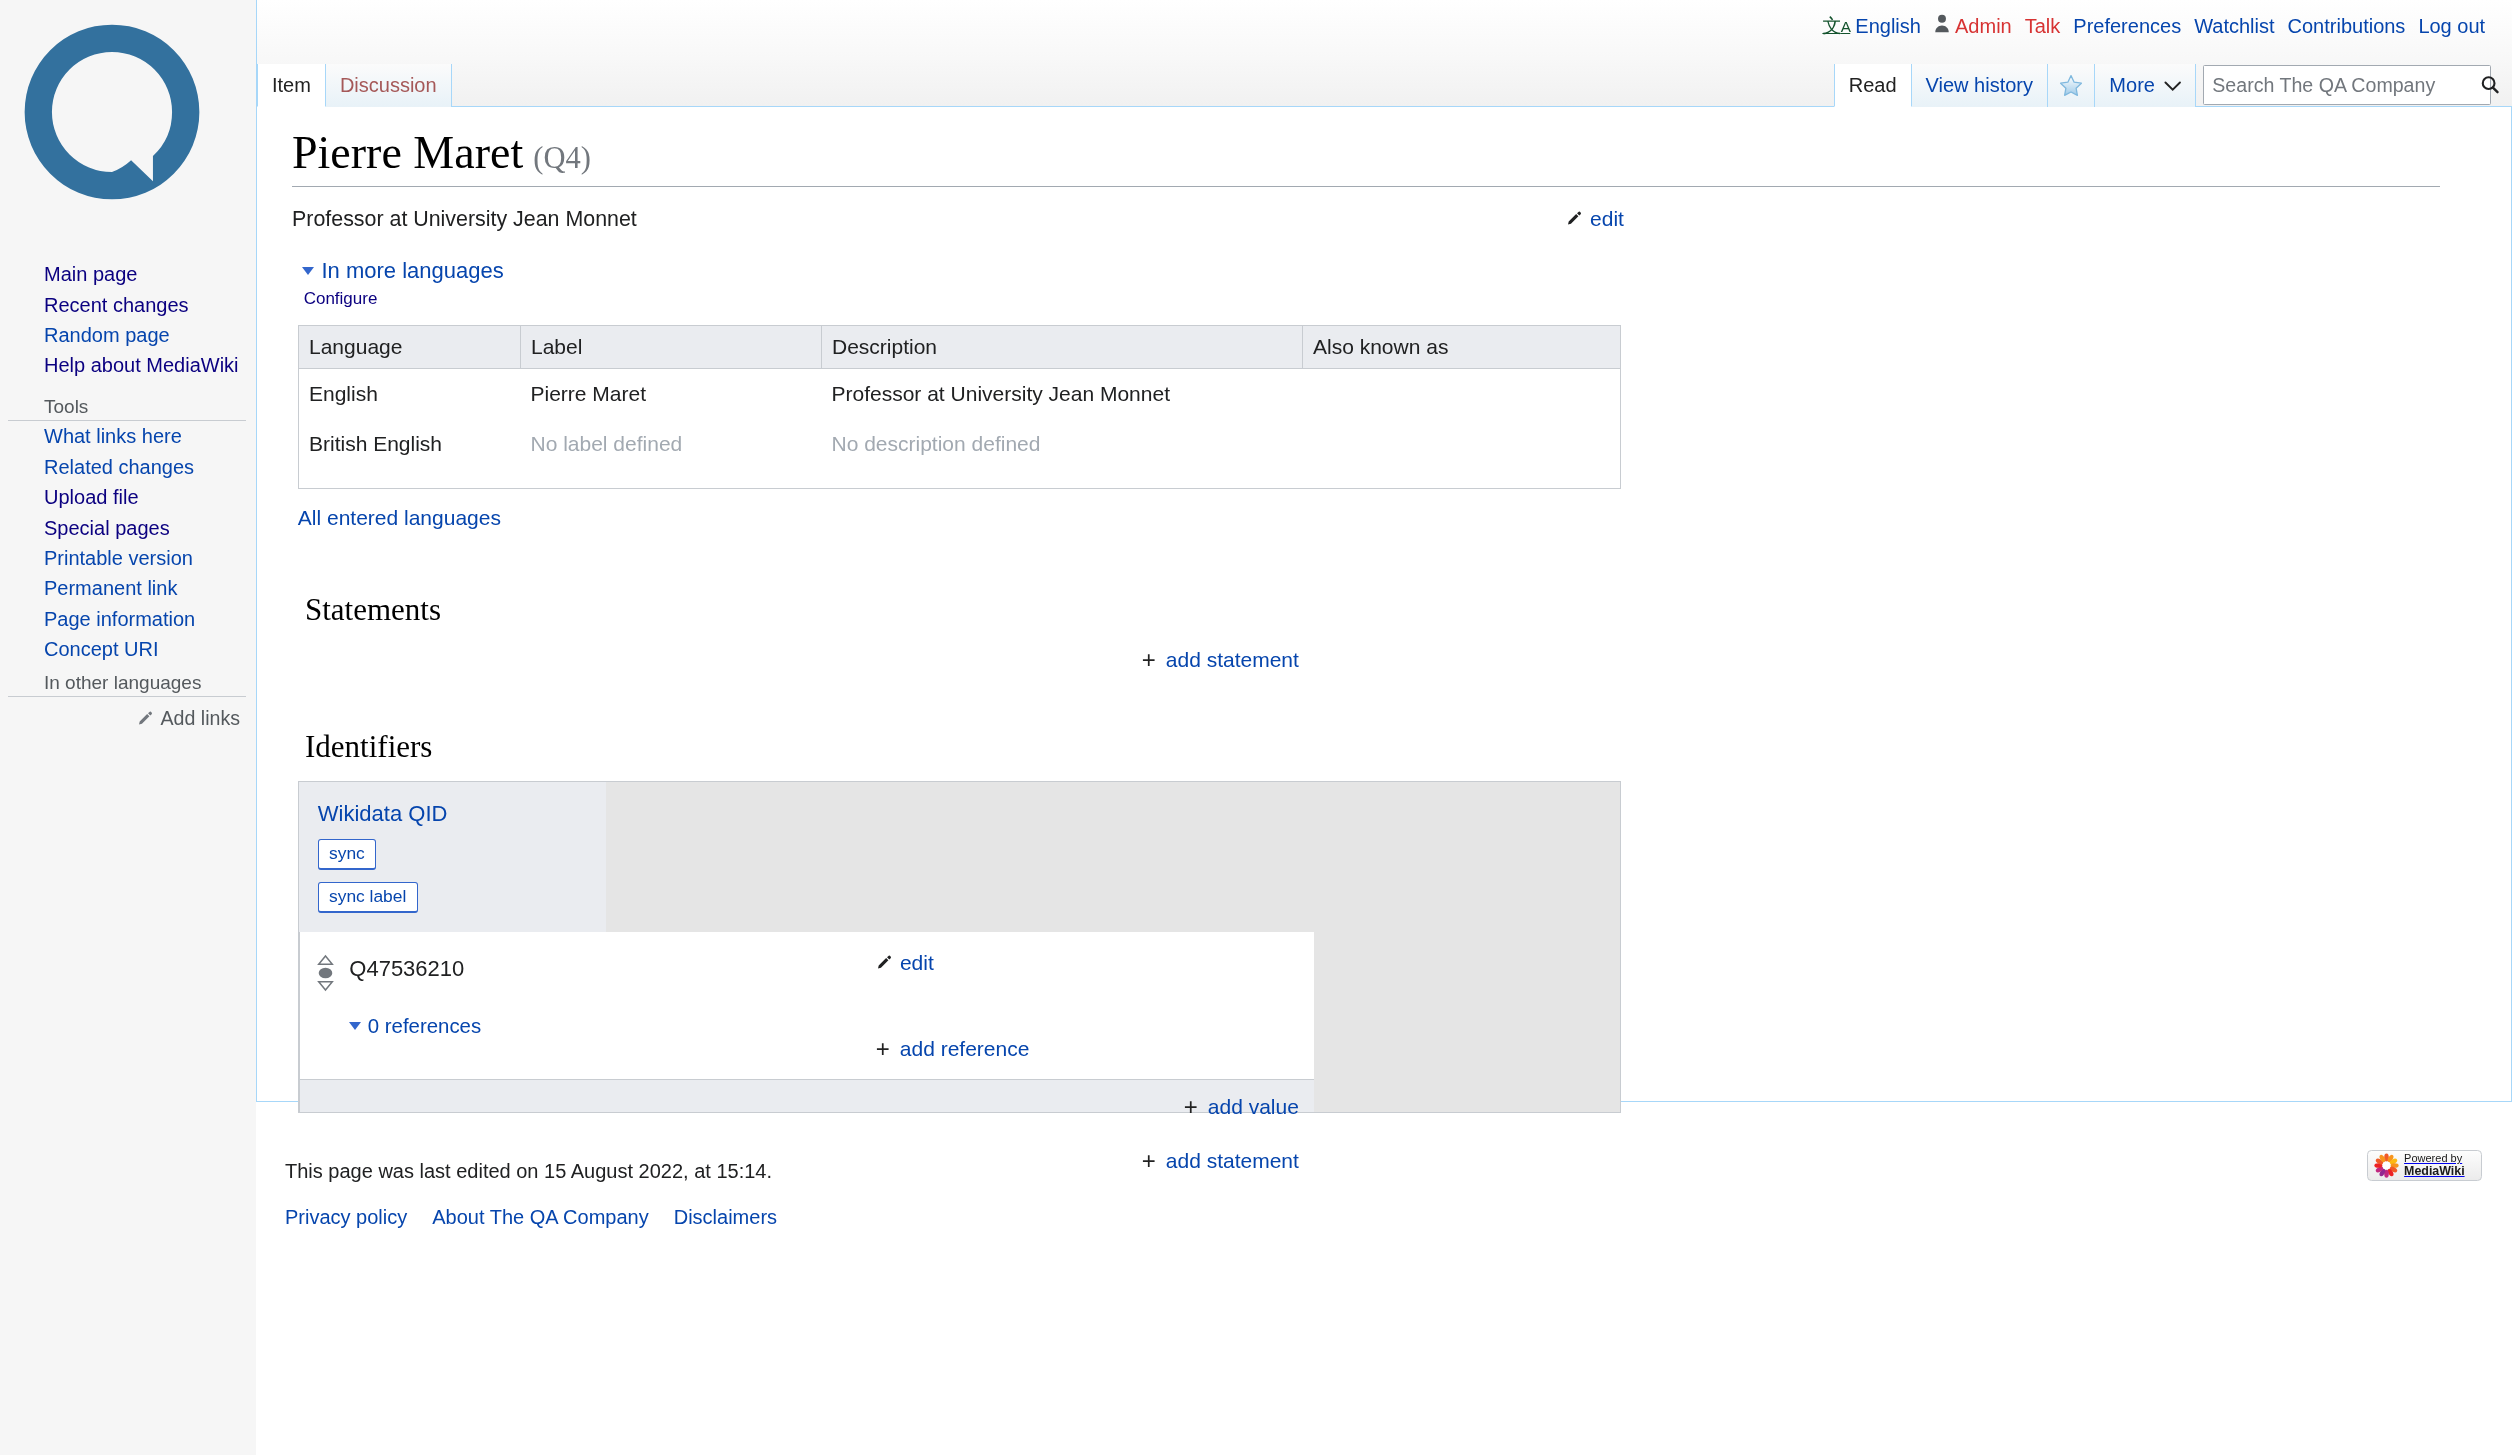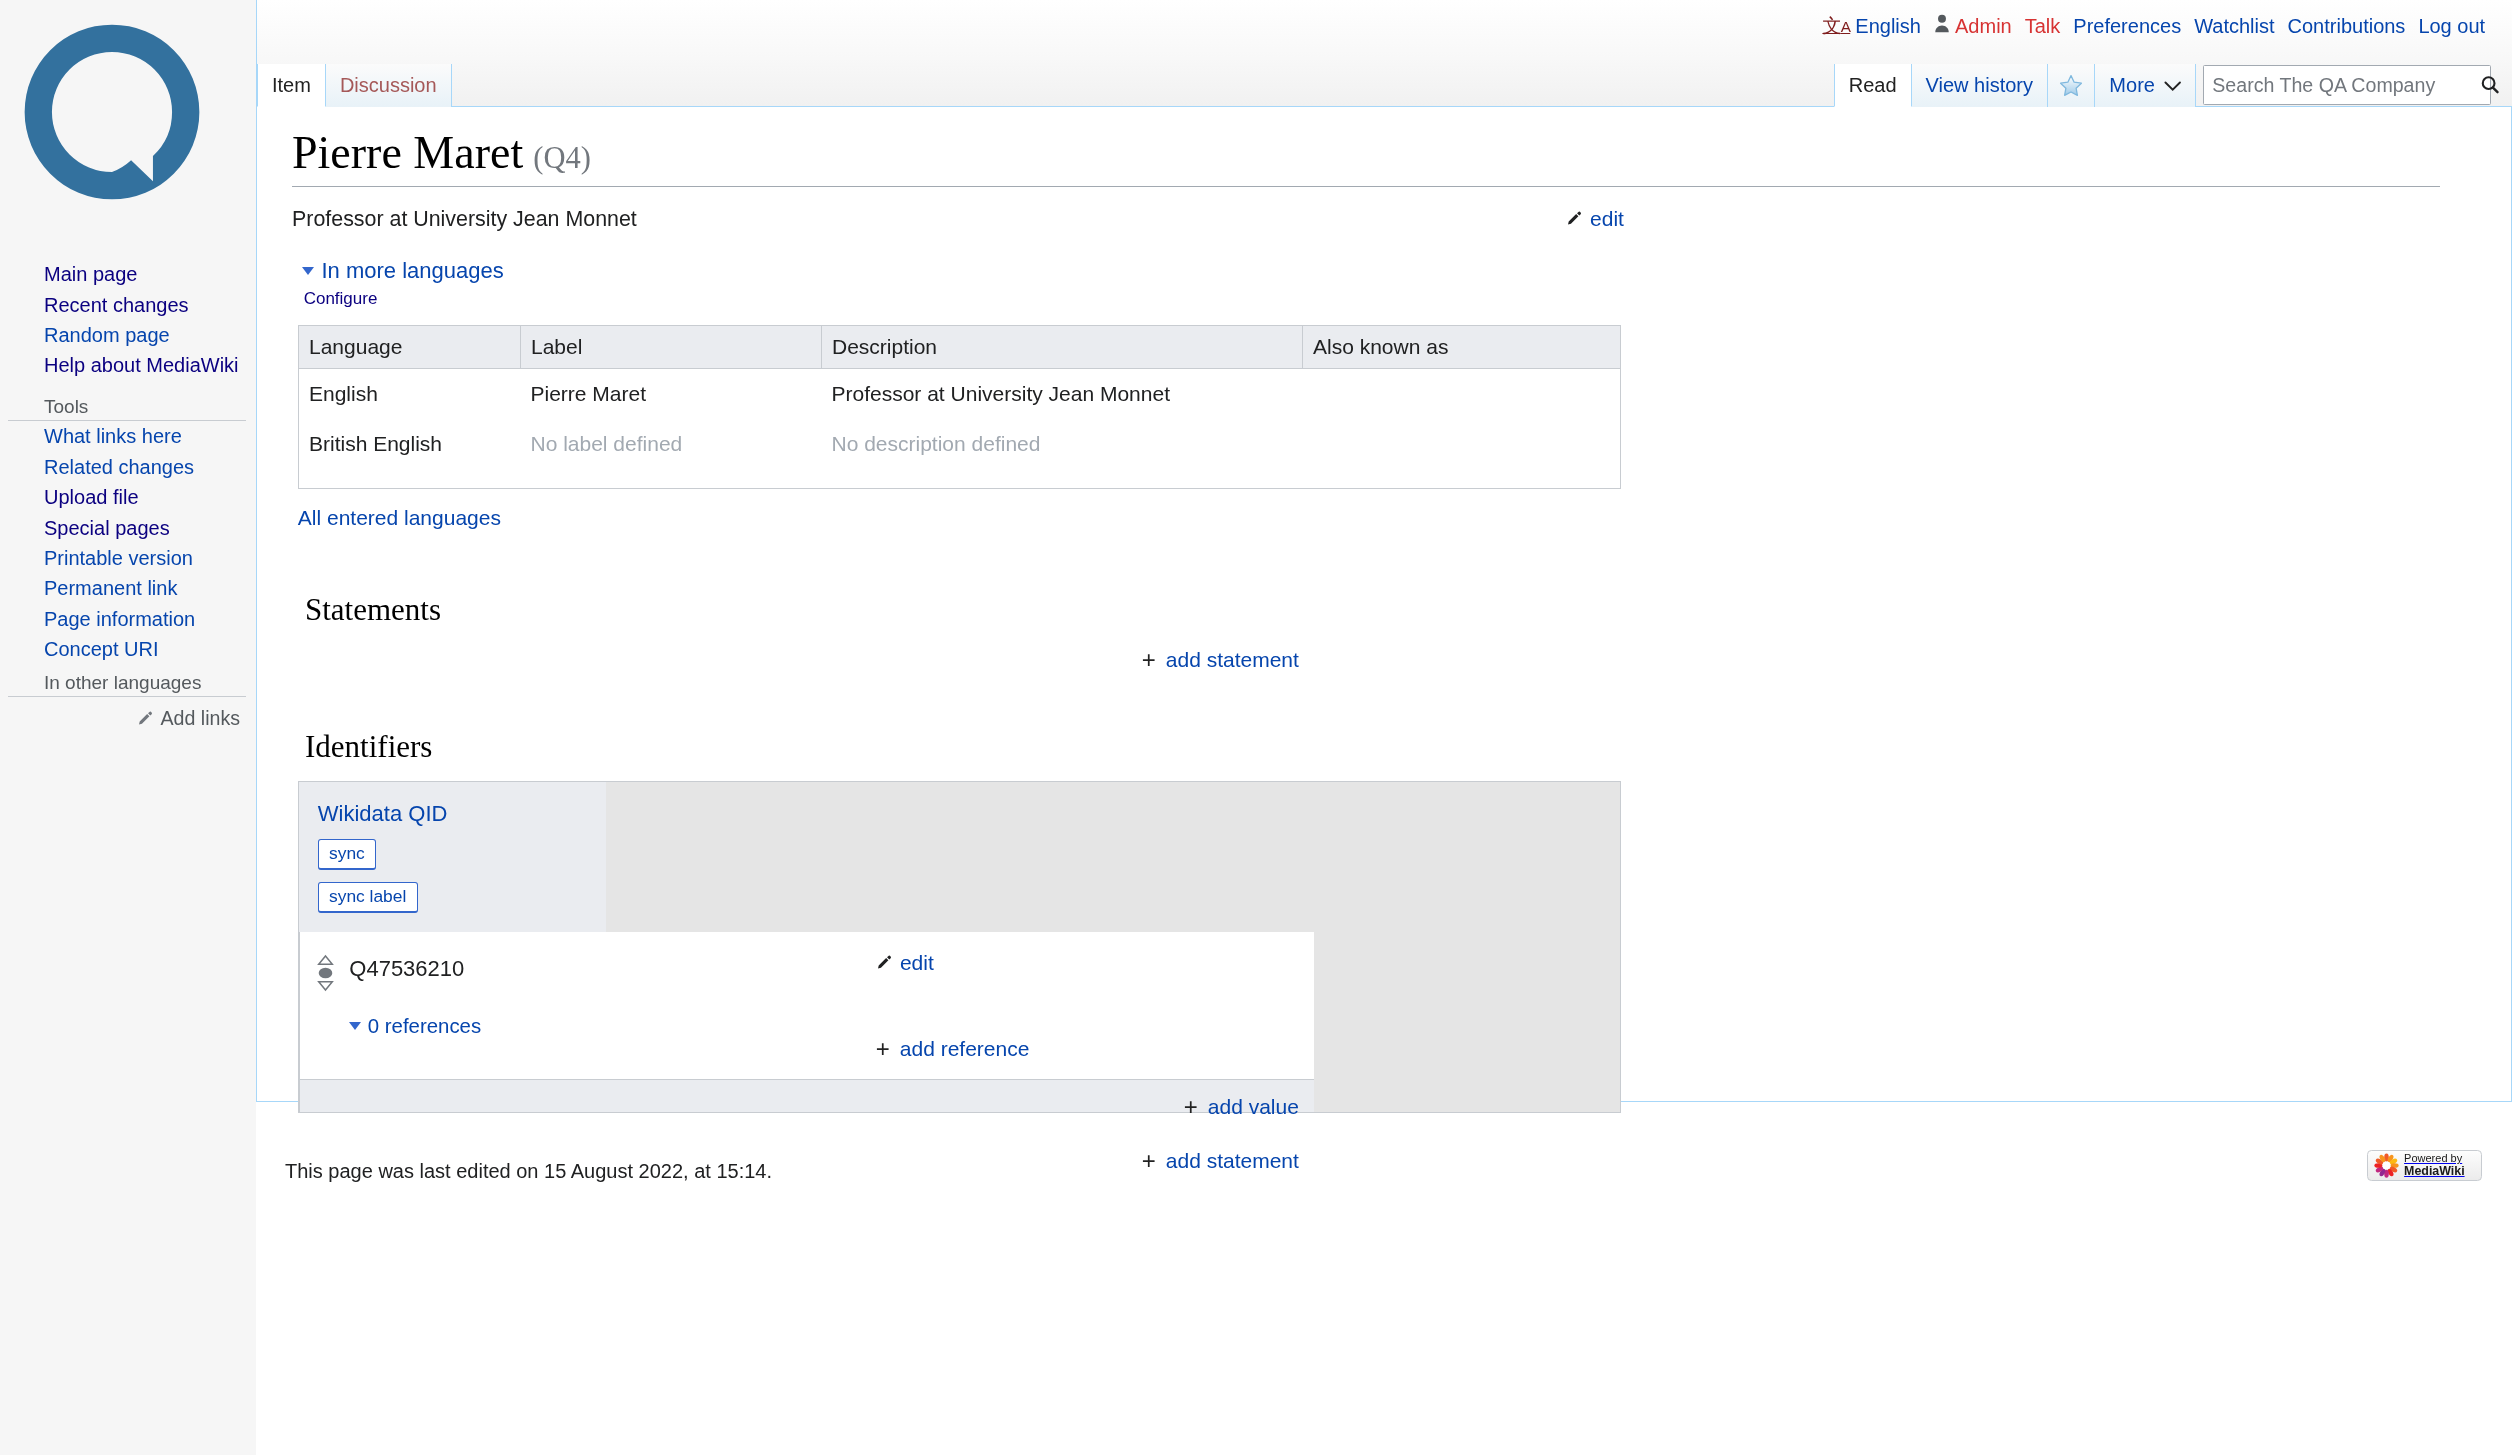--- a/index.html
+++ b/index.html
@@ -67,21 +67,21 @@
     font-size: 20px;
     z-index: 30;
   }
   #p-personal .pt {
     padding: 0 6.5px;
     white-space: nowrap;
     display: inline-flex; align-items: center; gap: 5.1px;
   }
   #p-personal a { text-decoration: none; color: #0645ad; }
   #p-personal a.new { color: #d73333; }
-  .lang-glyph { font-size: 19px; color: #7f1d1d; letter-spacing: -0.7px; text-decoration: underline; }
+  .lang-glyph { font-size: 19px; color: #14532d; letter-spacing: -0.7px; text-decoration: underline; }
   .user-glyph { display:inline-block; }
 
   
   #content-wrap {
     position: absolute; left: 256px; top: 0;
     width: 2256px; min-height: 1102px;
     background: #ffffff;
     border-left: 0.7px solid #a7d7f9;
     border-right: 0.7px solid #a7d7f9;
     border-bottom: 0.7px solid #a7d7f9;
@@ -644,20 +644,25 @@
   <span class="pt">
     <a href="#">Contributions</a>
   </span>
   <span class="pt">
     <a href="#">Log out</a>
   </span>
 </div>
 
 <div id="footer">
   <div id="footer-info">This page was last edited on 15 August 2022, at 15:14.</div>
+  <div id="footer-places">
+    <a href="#">Privacy policy</a>
+    <a href="#">About The QA Company</a>
+    <a href="#">Disclaimers</a>
+  </div>
   <div id="footer-icons">
     <a class="mw-badge" href="#">
       <svg width="25" height="25" viewBox="0 0 40 40">
         <g transform="translate(20,20)">
           <g fill="#f05a28">
               <ellipse cx="0" cy="-13" rx="3.7" ry="6.4"></ellipse>
             </g>
           <g fill="#f7941e" transform="rotate(30)">
               <ellipse cx="0" cy="-13" rx="3.7" ry="6.4"></ellipse>
             </g>

